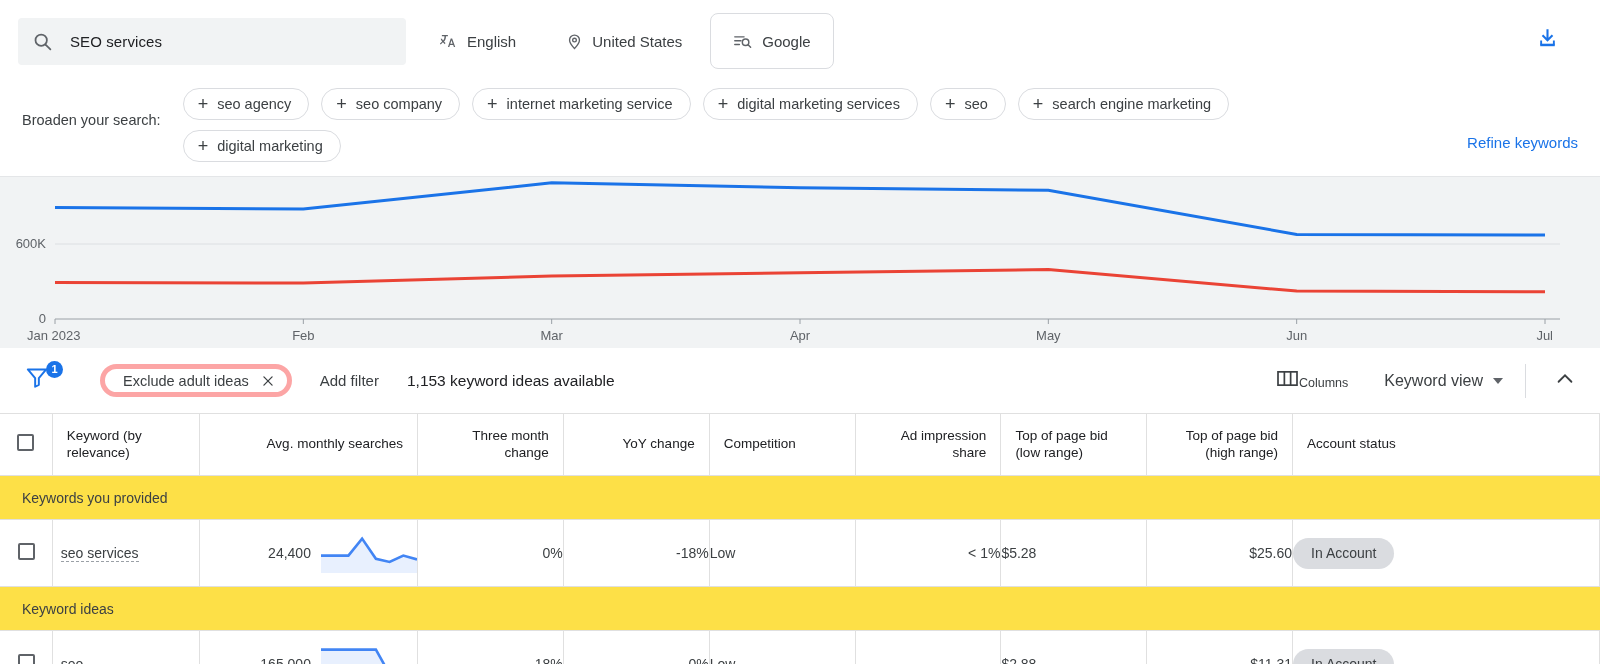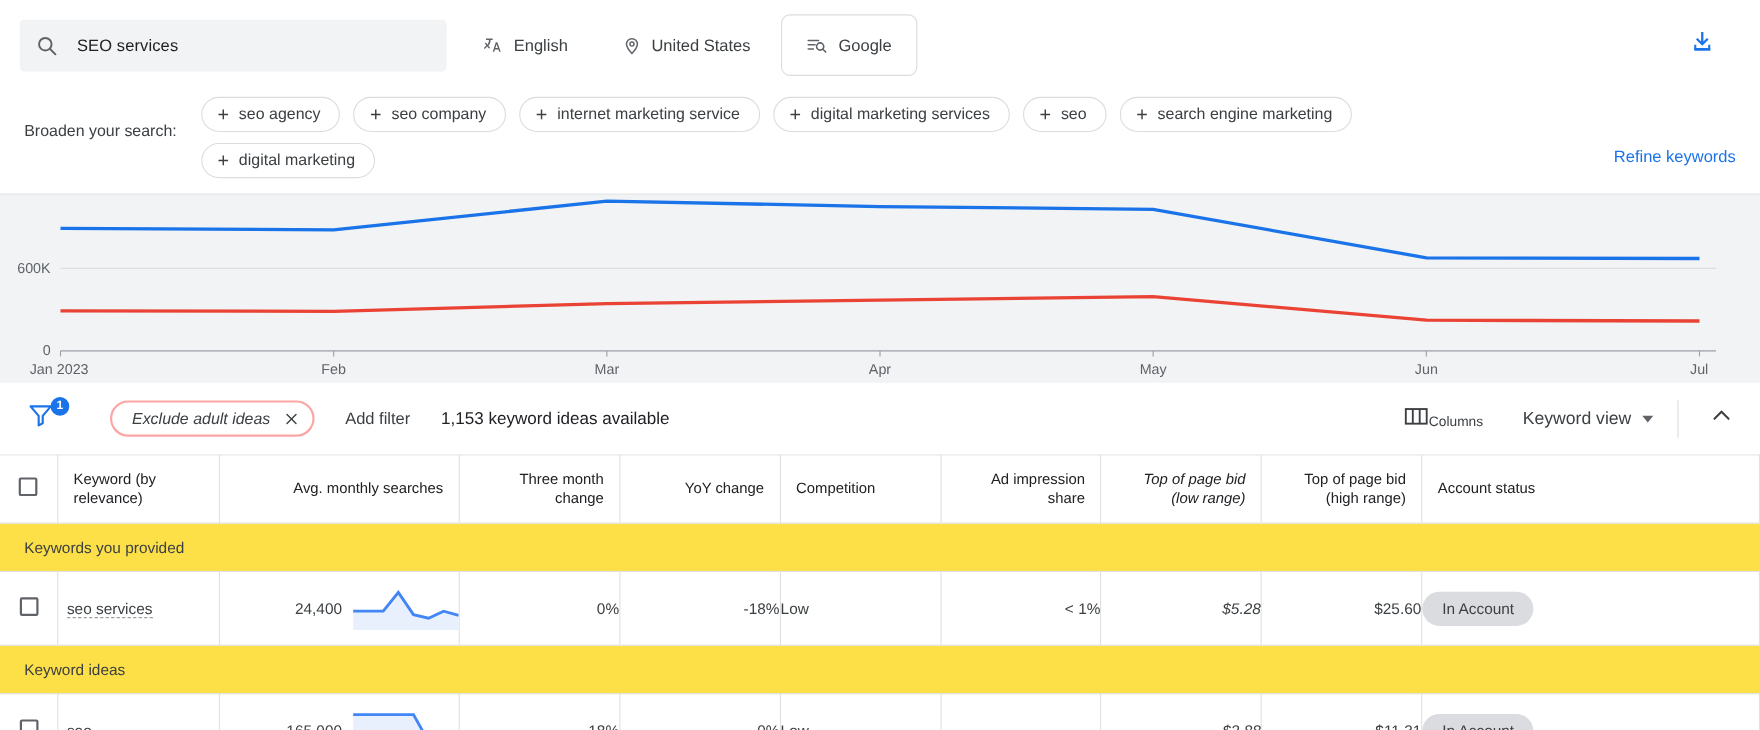--- a/index.html
+++ b/index.html
@@ -148,28 +148,27 @@
     position: absolute; right: -1px; top: -3px;
     width: 17px; height: 17px;
     background: #1a73e8; color: #fff;
     border-radius: 50%;
     font-size: 11px; font-weight: bold;
     display: flex; align-items: center; justify-content: center;
   }
   .filter-chip {
     display: inline-flex; align-items: center;
     height: 33px;
-    border: 2px solid #fca5a5;
+    border: 5px solid #fca5a5;
     border-radius: 17px;
     padding: 0 12px 0 18px;
     font-size: 14.5px;
     color: #3c4043;
     margin-left: 38px;
     cursor: pointer;
-    font-style: italic;
   }
   .filter-chip .x { margin-left: 12px; display:flex; align-items:center; }
   .add-filter {
     margin-left: 28px; font-size: 15px; color:#3c4043; cursor:pointer;
   }
   .ideas-count {
     margin-left: 28px; font-size: 15.5px; color:#202124; font-weight: 500;
   }
   .toolbar-right {
     margin-left: auto; display:flex; align-items:center; gap: 0;
@@ -204,21 +203,21 @@
     font-size: 13.5px;
     line-height: 1.25;
   }
   th.c-check, td.c-check { width: 52px; border-right: none; padding-left: 18px; padding-right: 0; }
   th.c-kw, td.c-kw { width: 146px; border-right: 1px solid #e0e0e0; padding-left: 8px; text-align: left; }
   th.c-avg, td.c-avg { width: 217px; text-align: right; }
   th.c-3mo, td.c-3mo { width: 145px; text-align: right; }
   th.c-yoy, td.c-yoy { width: 145px; text-align: right; }
   th.c-comp, td.c-comp { width: 145px; text-align: left; }
   th.c-imp, td.c-imp { width: 145px; text-align: right; }
-  th.c-low, td.c-low { width: 145px; text-align: right; font-style: italic; }
+  th.c-low, td.c-low { width: 145px; text-align: left; }
   th.c-high, td.c-high { width: 145px; text-align: right; }
   th.c-acct, td.c-acct { width: 305px; text-align: left; border-right: none; }
 
   .checkbox {
     width: 17px; height: 17px;
     border: 2px solid #5f6368;
     border-radius: 2px;
     display: inline-block;
     cursor: pointer;
   }

